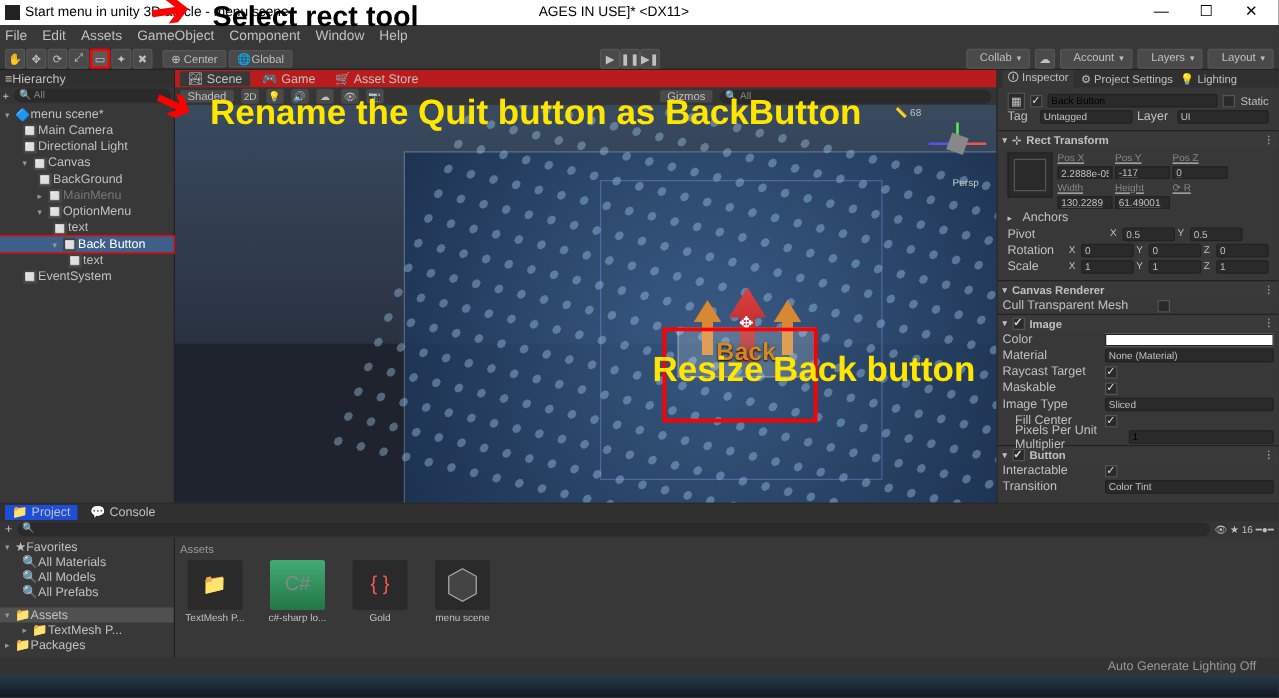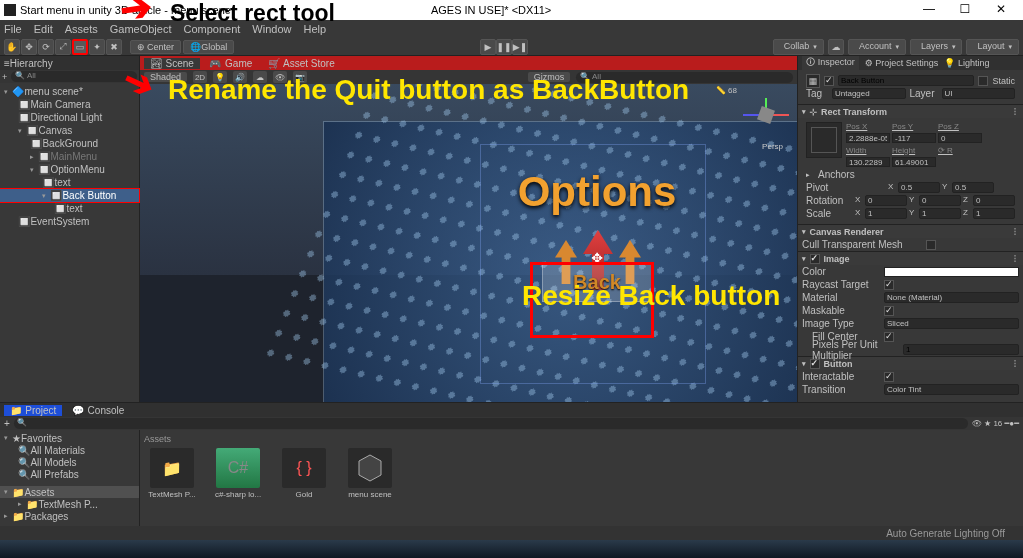--- a/index.html
+++ b/index.html
@@ -208,21 +208,20 @@
       <div style="flex:1"></div>
       <div class="dd">Gizmos</div>
       <div class="search" style="width:80px">🔍 All</div>
     </div>
     <div class="scene-viewport">
       <div class="scene-sky"></div>
       <div class="scene-ground"></div>
       <div class="canvas-rect">
         <div class="dots-pattern"></div>
         <div class="sel-outline"></div>
-        <div class="options-text">Options</div>
         <div class="arrows-overlay">
           <div class="big-arrow orange-arrow-l"></div>
           <div class="big-arrow red-arrow"></div>
           <div class="big-arrow orange-arrow-r"></div>
         </div>
         <div class="move-handle">✥</div>
         <div class="back-box">
           <span class="back-text">Back</span>
         </div>
         <div class="red-resize"></div>
@@ -336,26 +335,26 @@
         <span class="arrow">▾</span>
         <span class="checkbox checked"></span>
         <span>Image</span>
         <span class="gear">⋮</span>
       </div>
     <div class="insp-row">
         <label>Color</label>
         <div class="color-full" style="flex:1"></div>
       </div>
     <div class="insp-row">
-        <label>Raycast Target</label>
-        <span class="checkbox checked"></span>
-      </div>
-    <div class="insp-row">
         <label>Material</label>
         <div class="field">None (Material)</div>
+      </div>
+    <div class="insp-row">
+        <label>Raycast Target</label>
+        <span class="checkbox checked"></span>
       </div>
     <div class="insp-row">
         <label>Maskable</label>
         <span class="checkbox checked"></span>
       </div>
     <div class="insp-row">
         <label>Image Type</label>
         <div class="field">Sliced</div>
       </div>
     <div class="insp-row">

